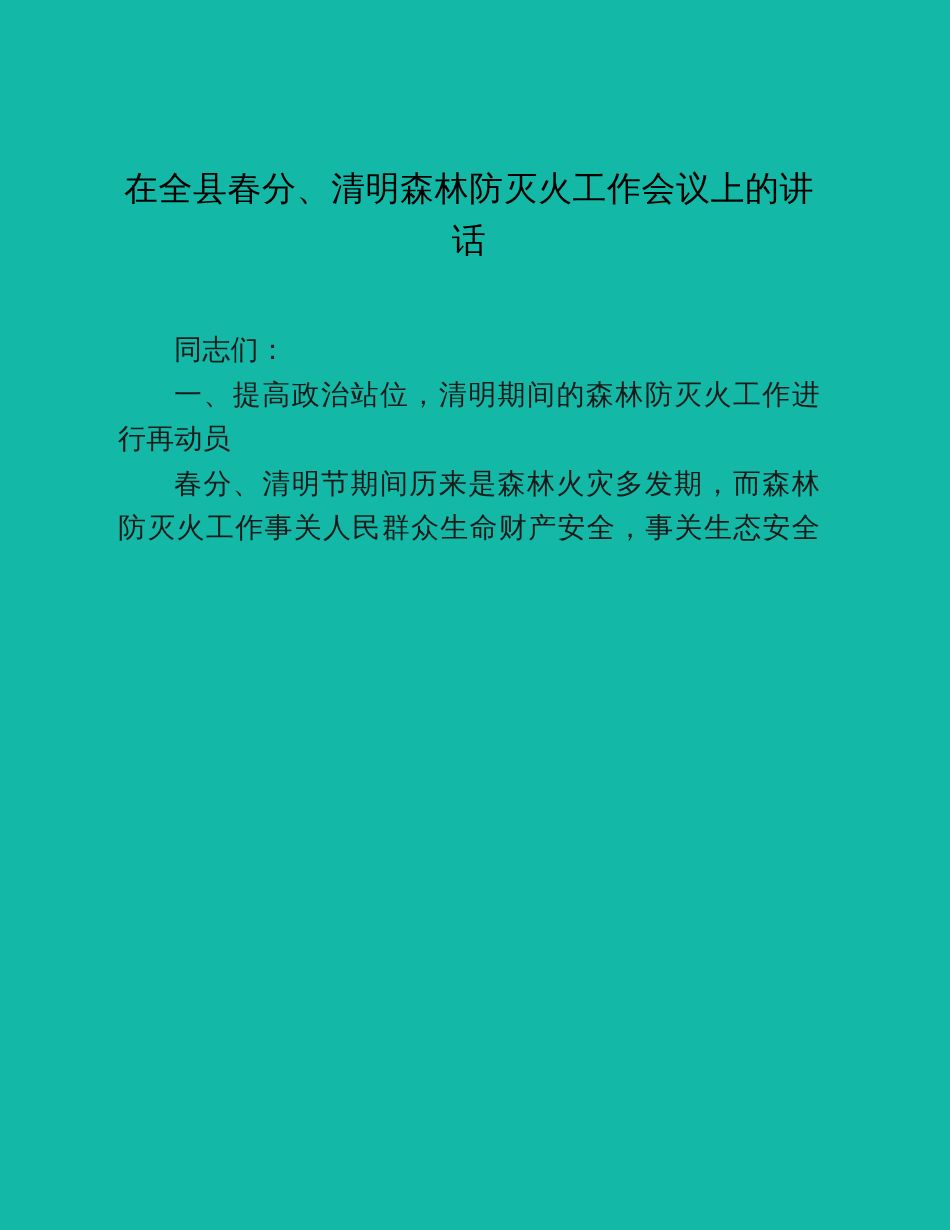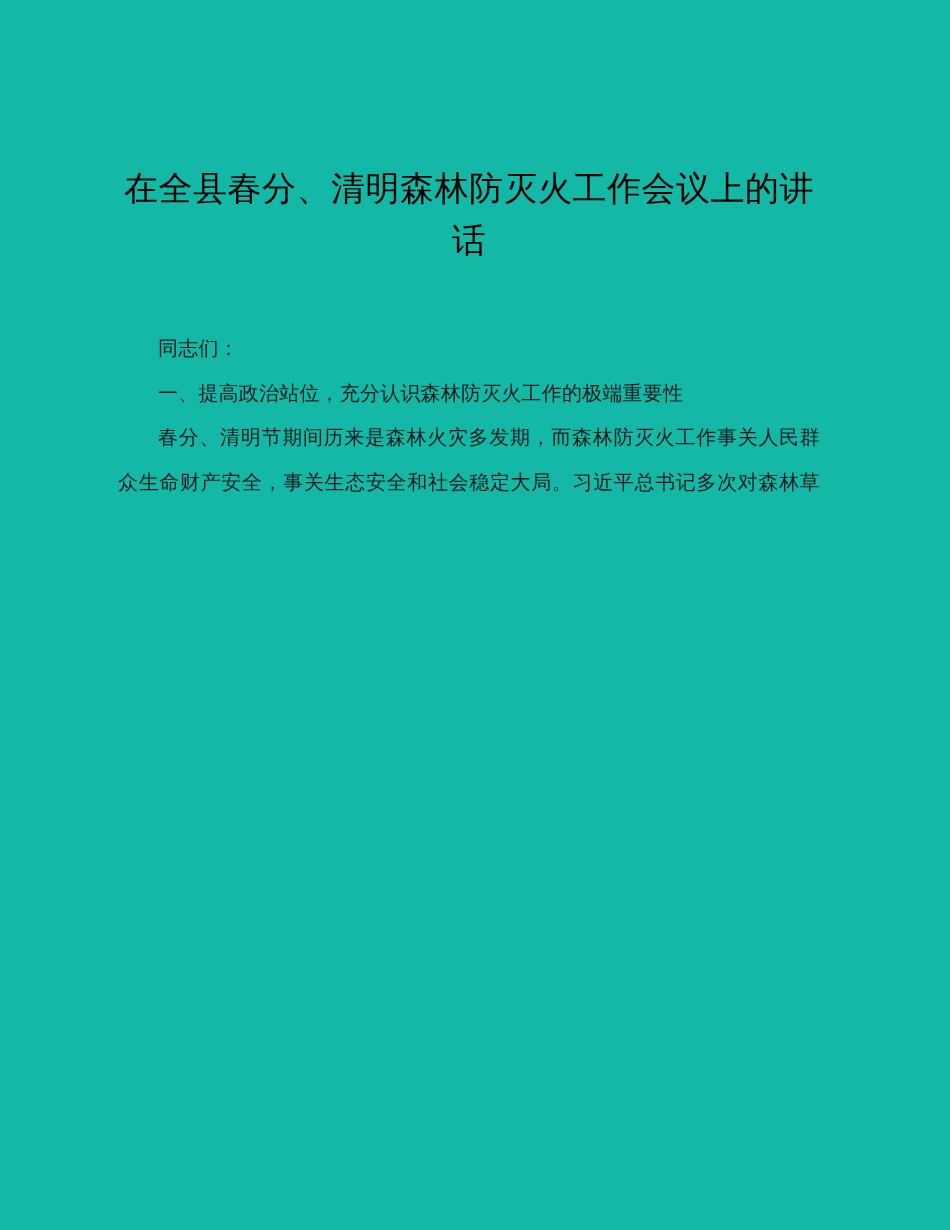--- a/index.html
+++ b/index.html
@@ -38,22 +38,22 @@
     word-break: break-all;
   }
 
   
   .body-block {
     margin-top: 62px;
   }
 
   .para {
     margin: 0;
-    font-family: Liberation Mono, monospace;
-    font-size: 20px;
+    font-family: Liberation Sans, sans-serif;
+    font-size: 28px;
     line-height: 44.5px;
     color: #1a1a1a;
     text-align: justify;
     text-justify: inter-character;
     text-align-last: left;
     word-break: break-all;
     letter-spacing: 0.2px;
   }
 
   .para.indent {
@@ -80,19 +80,19 @@
 <div class="page">
   <div class="content">
 
     <h1 class="doc-title">在全县春分、清明森林防灭火工作会议上的讲话</h1>
 
     <div class="body-block">
 
       <p class="para salutation">同志们：</p>
 
 
-      <p class="para heading">一、提高政治站位，充分认识森林防灭火工作的极端重要性</p>
+      <p class="para heading">一、提高政治站位，清明期间的森林防灭火工作进行再动员</p>
 
       <p class="para indent clipped">春分、清明节期间历来是森林火灾多发期，而森林防灭火工作事关人民群众生命财产安全，事关生态安全和社会稳定大局。习近平总书记多次对森林草原防灭火工作作出重要指示批示，为我们做好森林防灭火工作指明了方向、提供了根本遵循。我们要认真学习贯彻习近平总书记重要指示精神，切实提高政治站位，增强“四个意识”、坚定“四个自信”、做到“两个维护”，充分认识做好森林防灭火工作的极端重要性，以对党和人民高度负责的态度，切实增强政治意识、责任意识和大局意识，坚持人民至上、生命至上，以时时放心不下</p>
 
     </div>
   </div>
 </div>
 
 </body></html>

